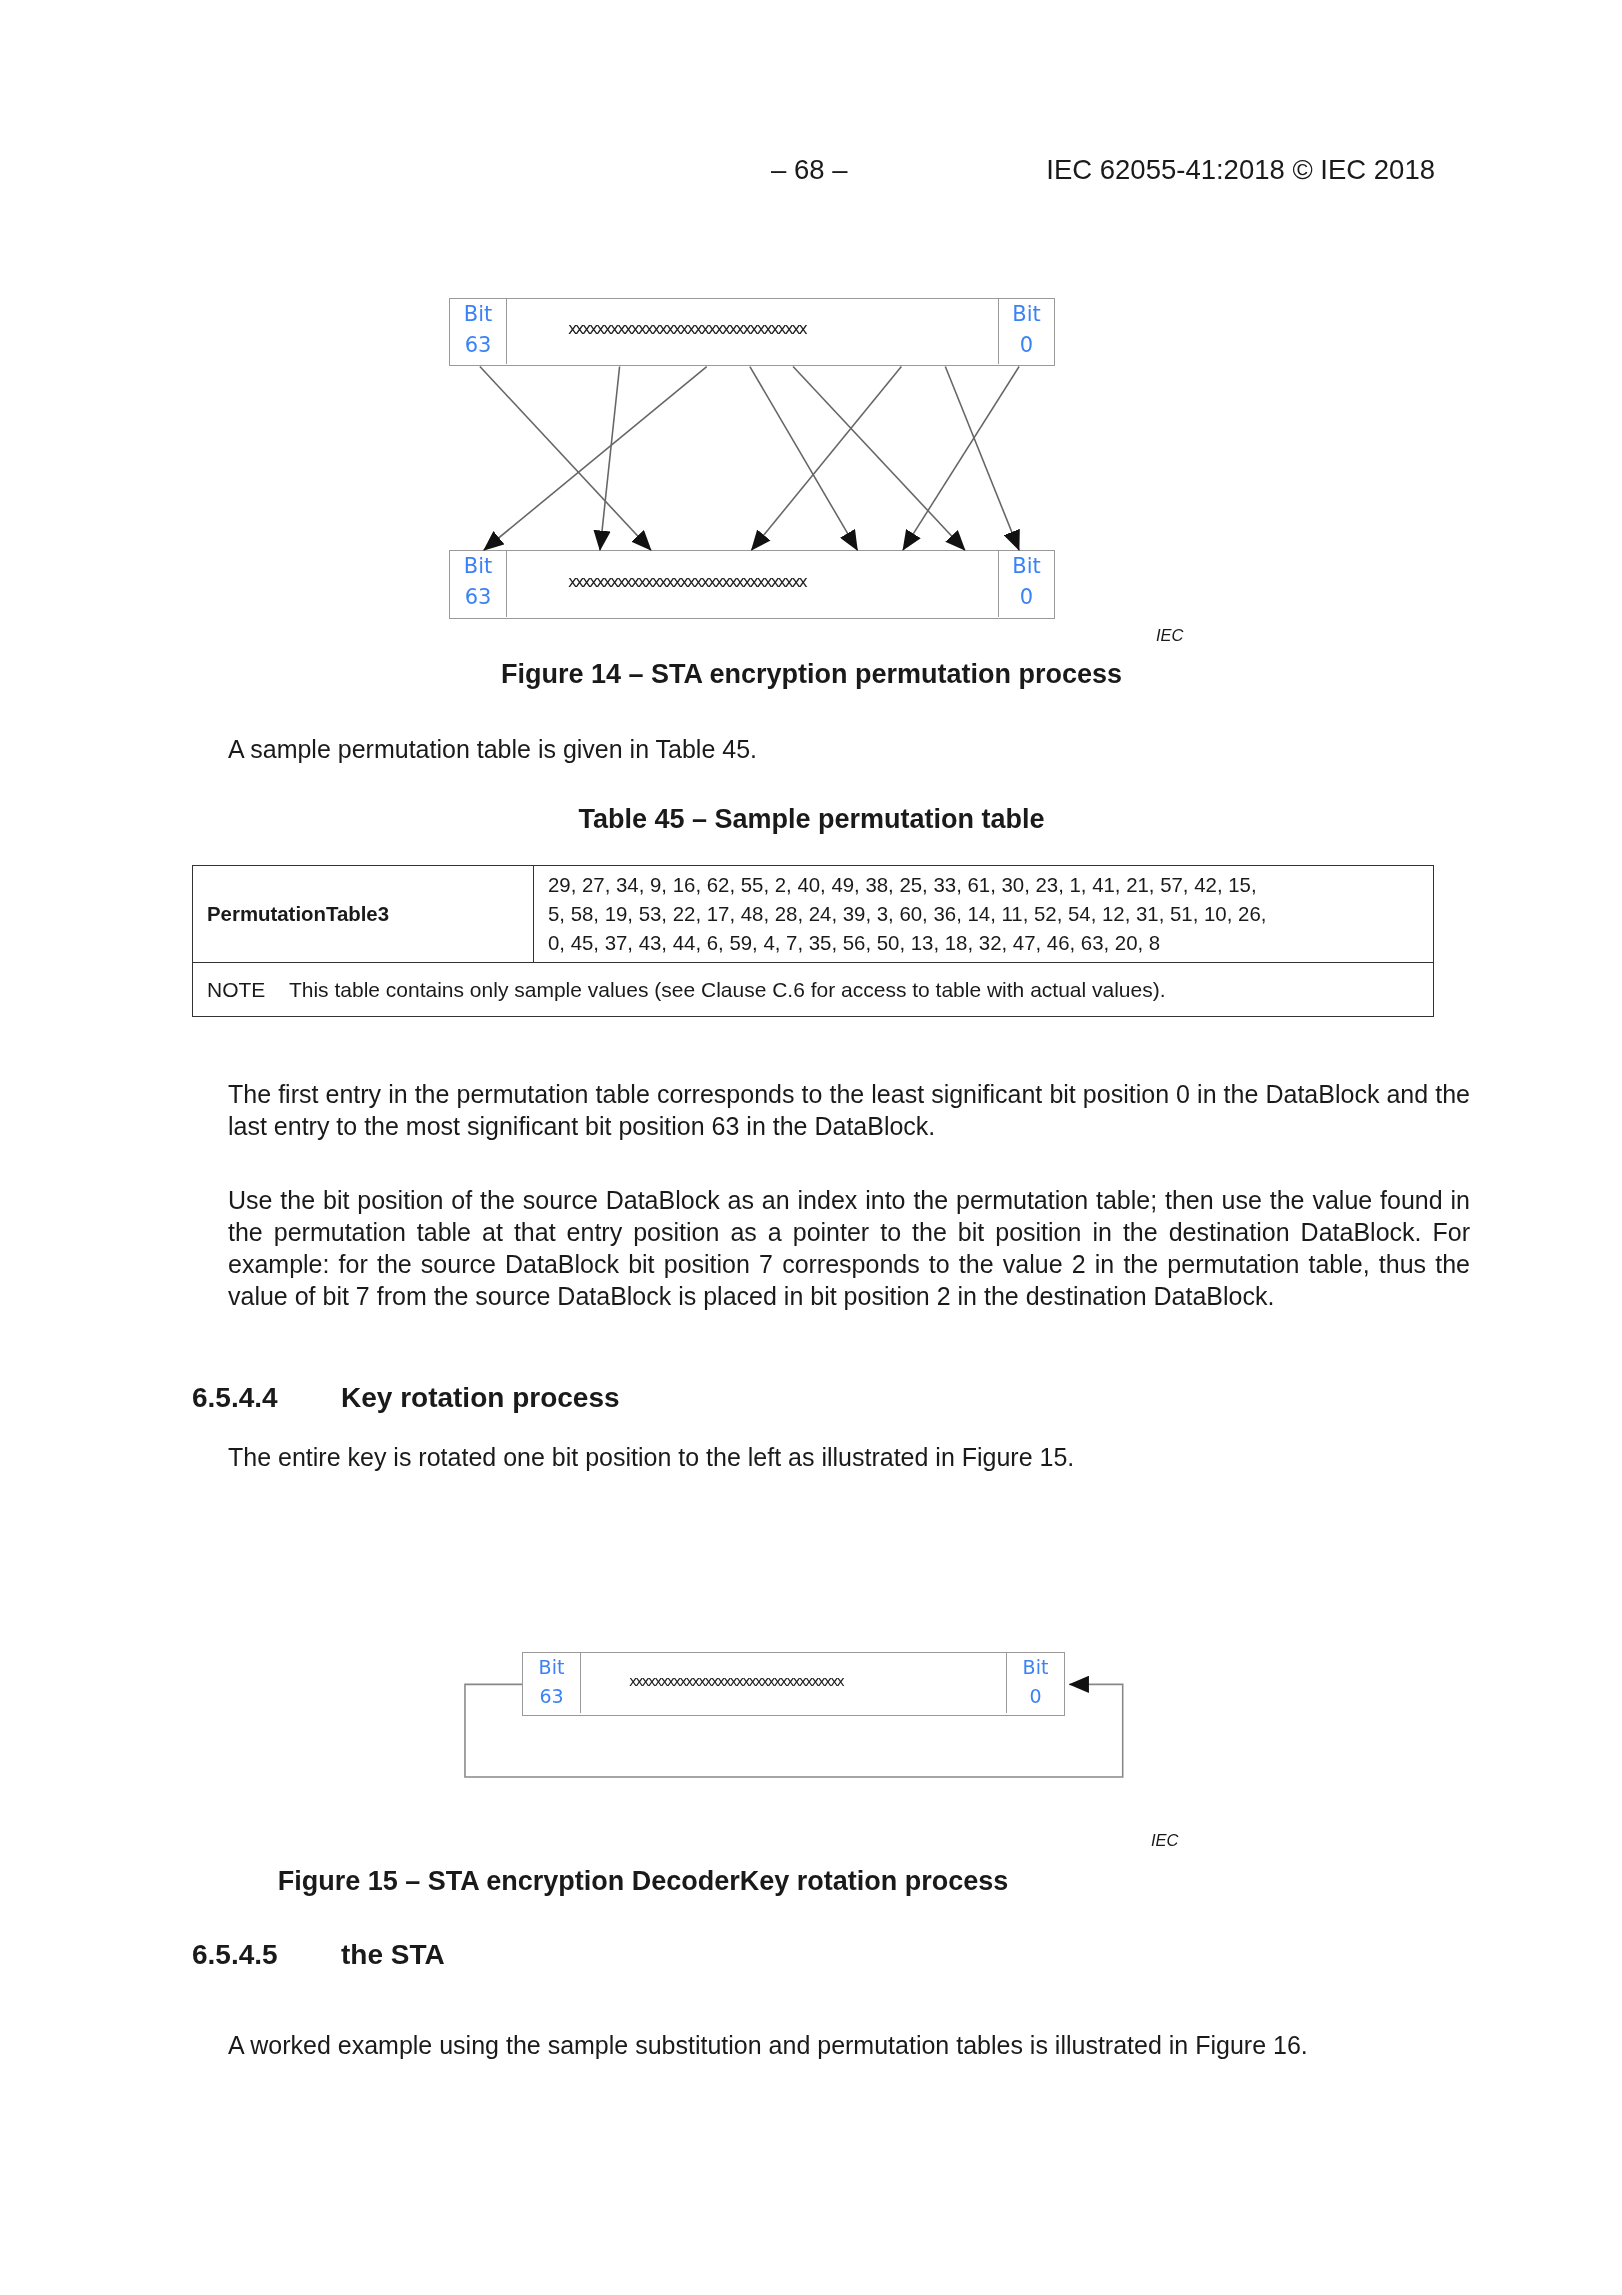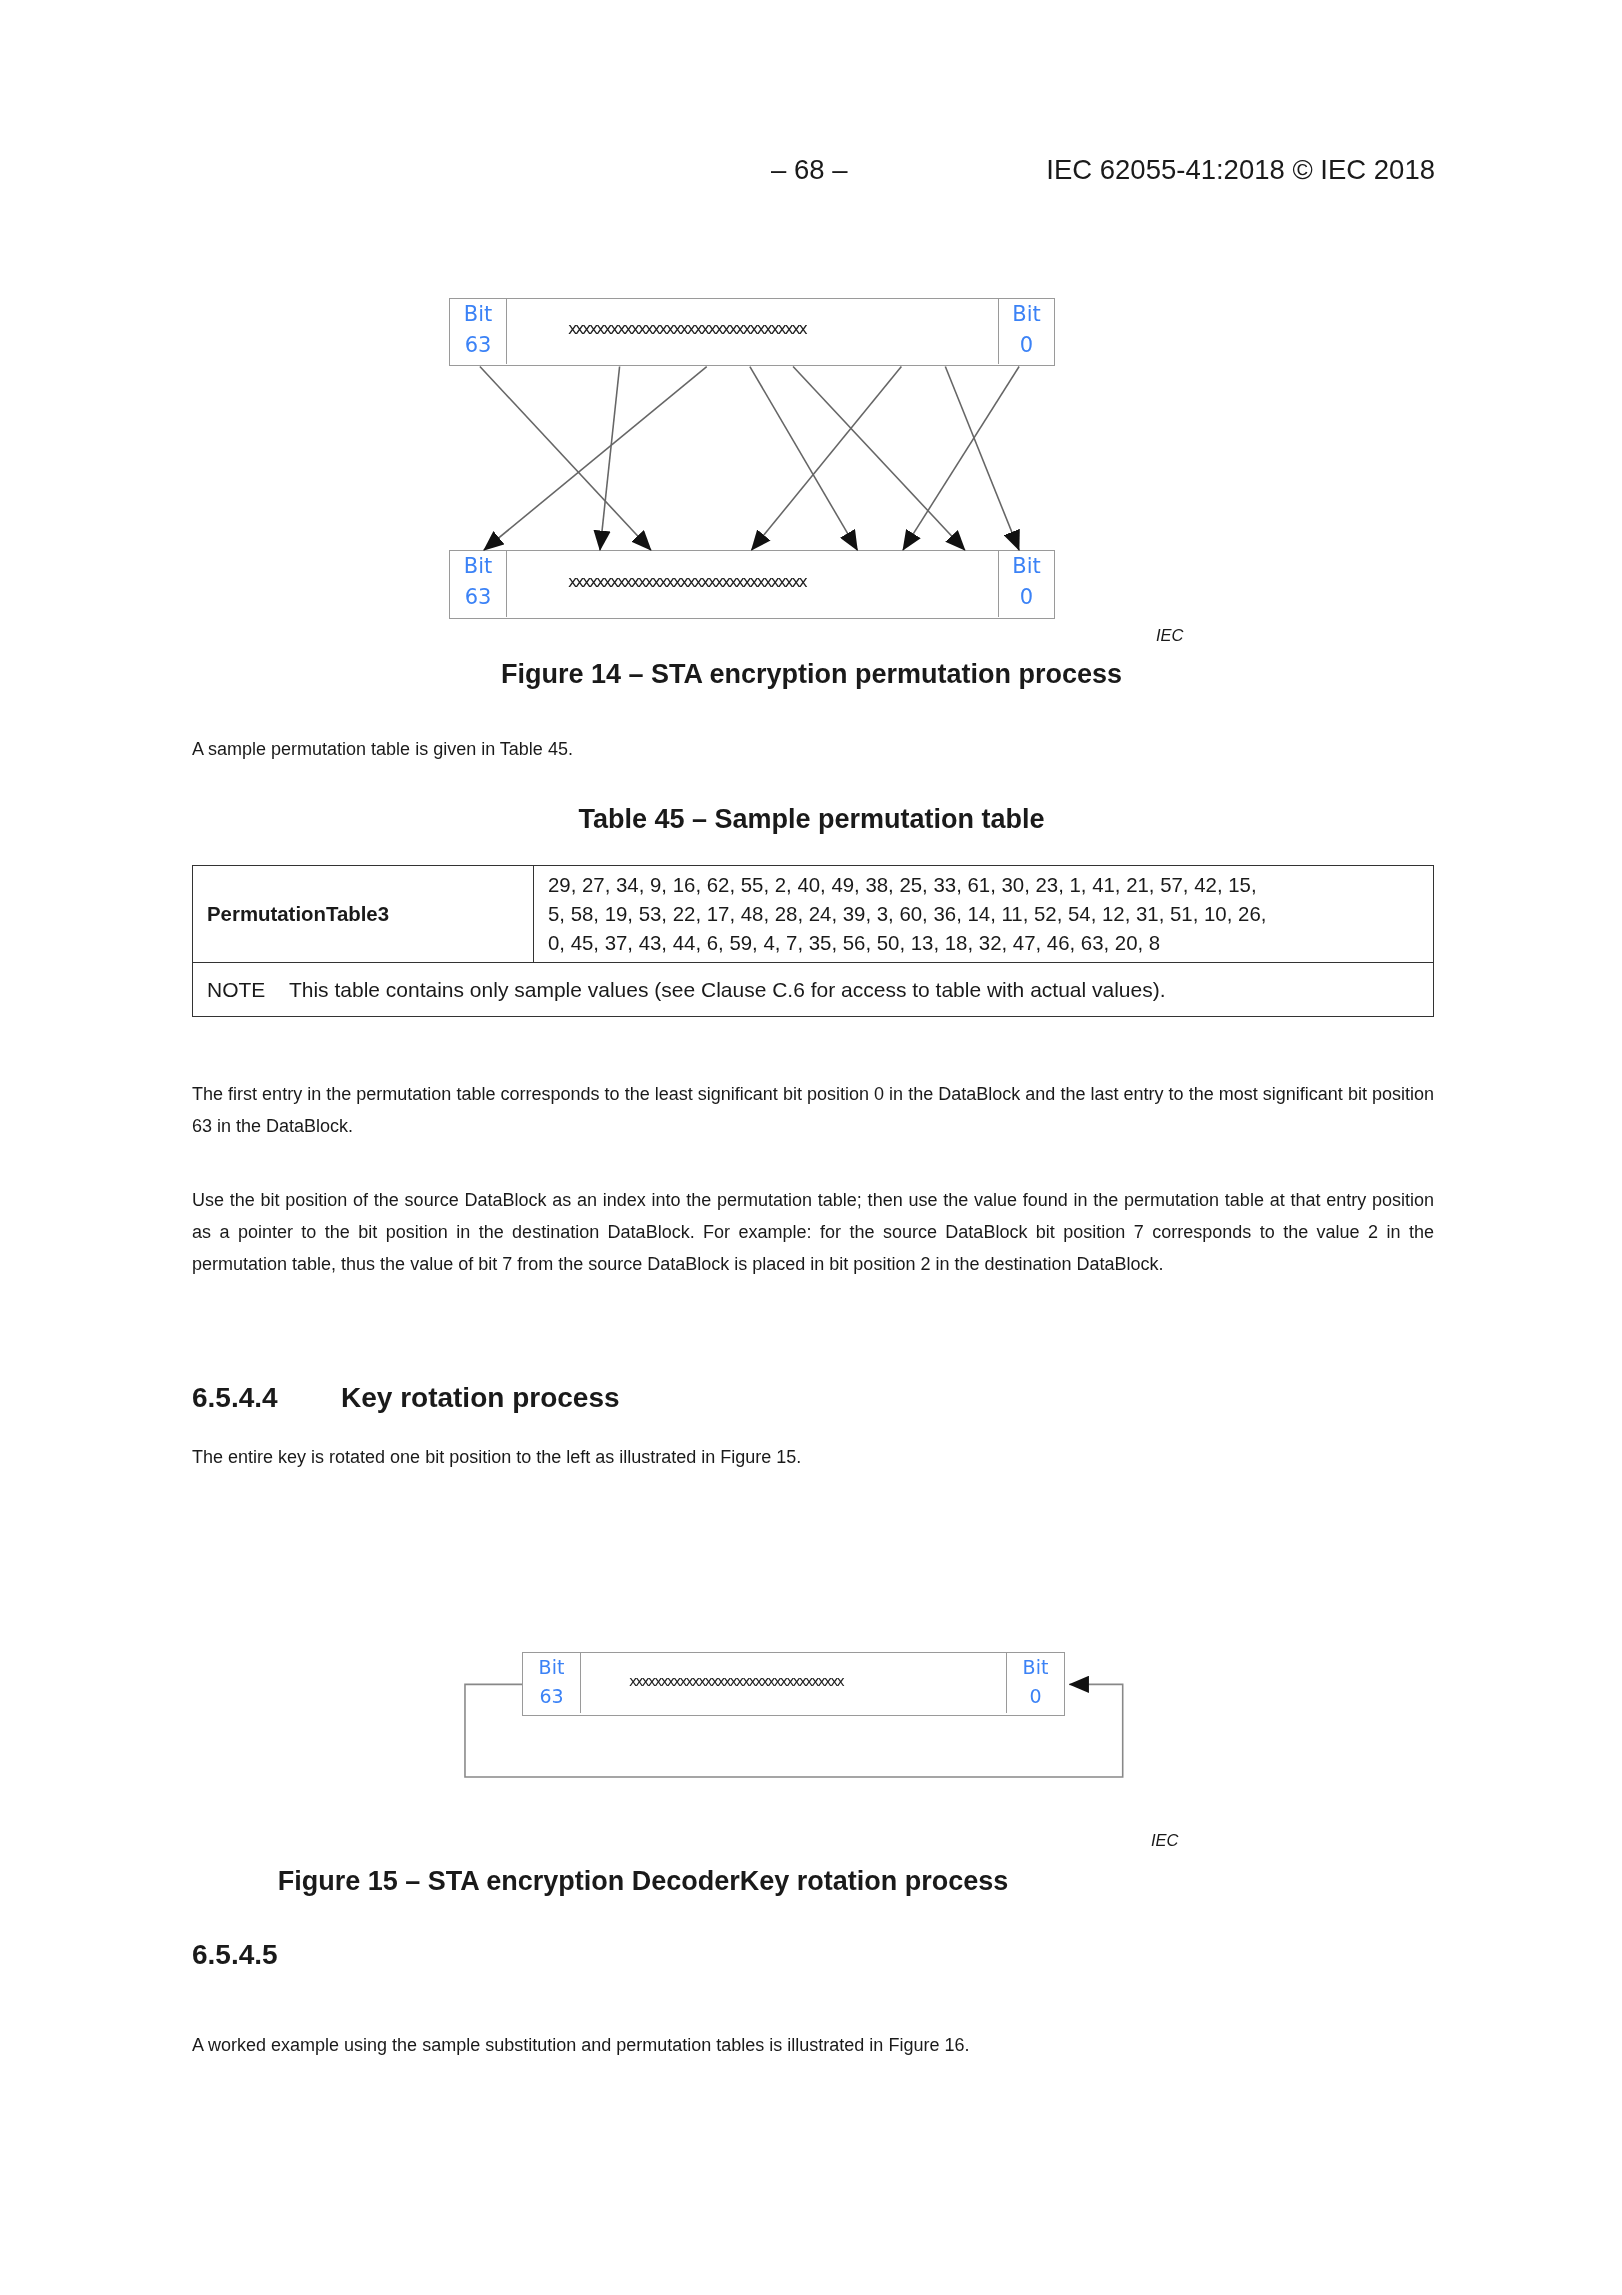--- a/index.html
+++ b/index.html
@@ -1,20 +1,20 @@
 <!DOCTYPE html>
 <html style="font-size:12.6px"><head>
 <meta charset="utf-8">
 <style>
   html, body { margin:0; padding:0; background:#ffffff; }
   body { width:1623px; height:2295px; position:relative; overflow:hidden; color:#1a1a1a;
          font-family:"Liberation Sans", sans-serif; }
   .abs { position:absolute; }
   .hdr { font-size:27.5px; top:154px; }
-  .body-text { font-size:18px; line-height:32px; }
+  .body-text { font-size:25px; line-height:32px;margin-left:36px; }
   .justify { text-align:justify; text-align-last:left; }
   .caption { font-size:27px; font-weight:bold; text-align:center; }
   .heading { font-size:28px; font-weight:bold; }
   .iec { font-size:16.5px; font-style:italic; }
   .cell-label { font-family:"DejaVu Sans", sans-serif; font-size:21px; line-height:31px; text-align:center; color:#3b82f6; }
   .xs { font-family:"DejaVu Sans", sans-serif; font-size:15.7px; letter-spacing:-2.3px; color:#222; white-space:nowrap; }
   .box { border:1.6px solid #9a9a9a; box-sizing:border-box; }
   table.pt { position:absolute; left:192px; top:865px; width:1242px; border-collapse:collapse; font-size:20.4px; }
   table.pt td { border:1.6px solid #333; padding:0 14px; vertical-align:middle; }
   .pt-label { width:312px; font-weight:bold; height:91px; }
@@ -123,15 +123,16 @@
       <div>Bit</div>
       <div>0</div>
     </div>
   </div>
   <div class="abs iec" style="left:1151px; top:1831px;">IEC</div>
   <div class="abs caption" style="left:0; width:1286px; top:1866px;">Figure 15 – STA encryption DecoderKey rotation process</div>
 </div>
 
 <div class="abs heading" style="left:192px; top:1939px;">6.5.4.5</div>
 <div class="abs heading" style="left:341px; top:1939px; line-height:31px;">
+  <div>the STA</div>
 </div>
 <div class="abs body-text justify" style="left:192px; top:2029px; width:1242px;">A worked example using the sample substitution and permutation tables is illustrated in Figure 16.</div>
 
 
 </body></html>

